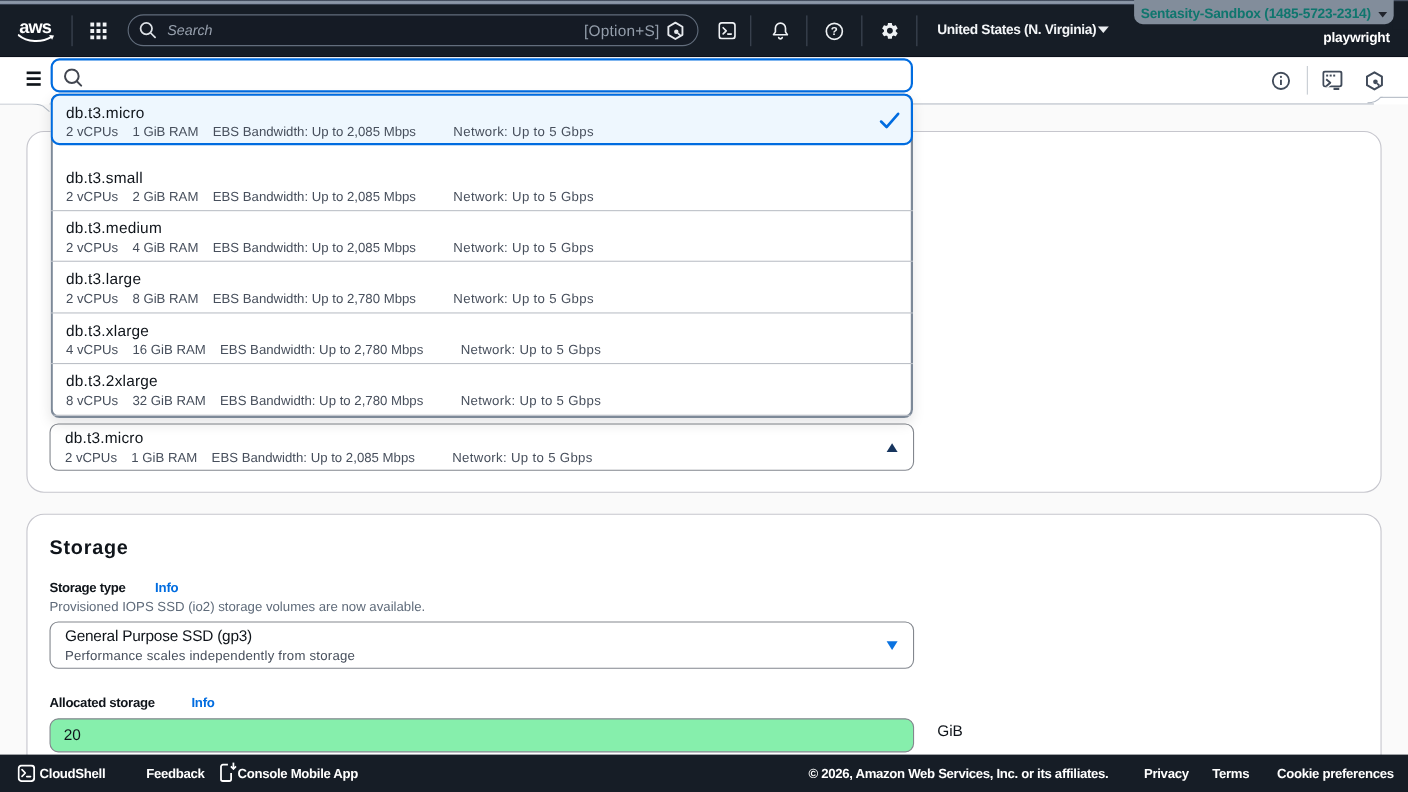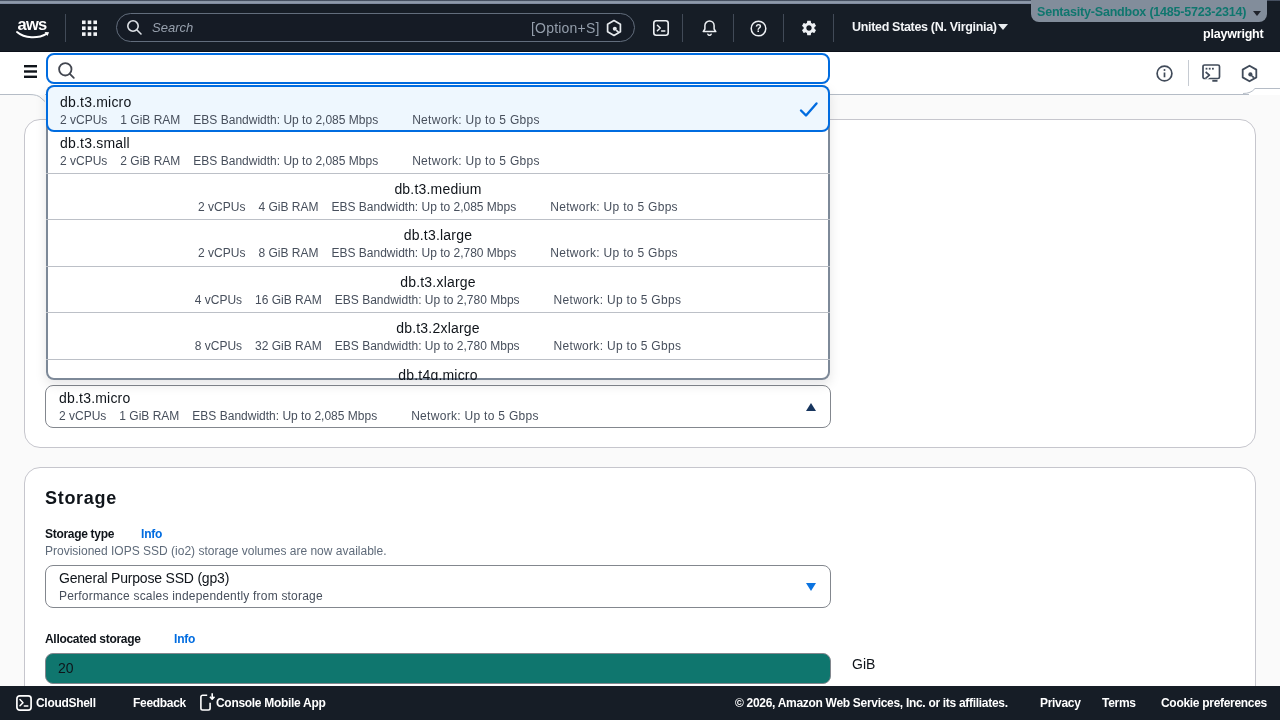--- a/index.html
+++ b/index.html
@@ -67,31 +67,31 @@
 
 .h2 { font-size:18px; font-weight:bold; letter-spacing:0.7px; color:#0f141a; }
 #storage-h { left:45px; top:488.3px; }
 .lbl { font-size:12px; font-weight:bold; letter-spacing:-0.3px; color:#0f141a; line-height:20px; }
 .info { font-size:12px; font-weight:bold; color:#006ce0; letter-spacing:-0.2px;text-align:center; }
 #lbl1 { left:45px; top:524px; }
 #info1 { left:141px; top:527px; }
 #desc1 { left:45px; top:543px; font-size:12px; color:#5f6b7a; line-height:16px; }
 #lbl2 { left:45px; top:629px; }
 #info2 { left:174px; top:632px; }
-#input20 { left:45px; top:653px; width:786px; height:31px; border:1.2px solid #83878e; border-radius:8px; background:#0f766e; }
+#input20 { left:45px; top:653px; width:786px; height:31px; border:1.2px solid #83878e; border-radius:8px; background:#86efac; }
 #input20 span { position:absolute; left:12px; top:6px; font-size:14px; color:#0f141a; }
 #gib { left:852px; top:656px; font-size:14px; color:#0f141a; }
 
 
 #ov-input { left:46px; top:53px; width:784px; height:31px; background:#fff; border:2px solid #006ce0; border-radius:8px; z-index:30; }
 #ov-mag { left:58px; top:62px; z-index:31; }
 #ov-list { left:46px; top:85px; width:784px; height:294.5px; background:#fff; border-radius:8px; z-index:30; overflow:hidden; box-shadow:inset 0 0 0 2px #7d8998, 0 5px 12px rgba(0,7,22,0.10); }
 .opt { position:relative; padding:5px 14px 4.4px 14px; }
-.opt.p2 { padding-top:1px; padding-bottom:4px; }
-.opt.bt { border-top:1px solid #bcc0c7;text-align:center; }
+.opt.p2 { padding-top:19px; padding-bottom:4px; }
+.opt.bt { border-top:1px solid #bcc0c7; }
 .o1 { font-size:14px; letter-spacing:0.2px; color:#0f141a; line-height:20px; }
 .o2 { font-size:12px; color:#474f5c; line-height:16px; white-space:nowrap; }
 #opt-sel { position:relative; margin:0; width:784px; height:47px; background:#eef7fe; border:2px solid #006ce0; border-radius:8px; padding:5px 12px 2px 12px; }
 #check { position:absolute; right:9px; top:13.5px; }
 .ft { top:695.5px; font-size:12px; font-weight:bold; letter-spacing:-0.3px; color:#fff; }
 </style>
 </head>
 <body>
 
 <div class="abs" id="content"></div>

